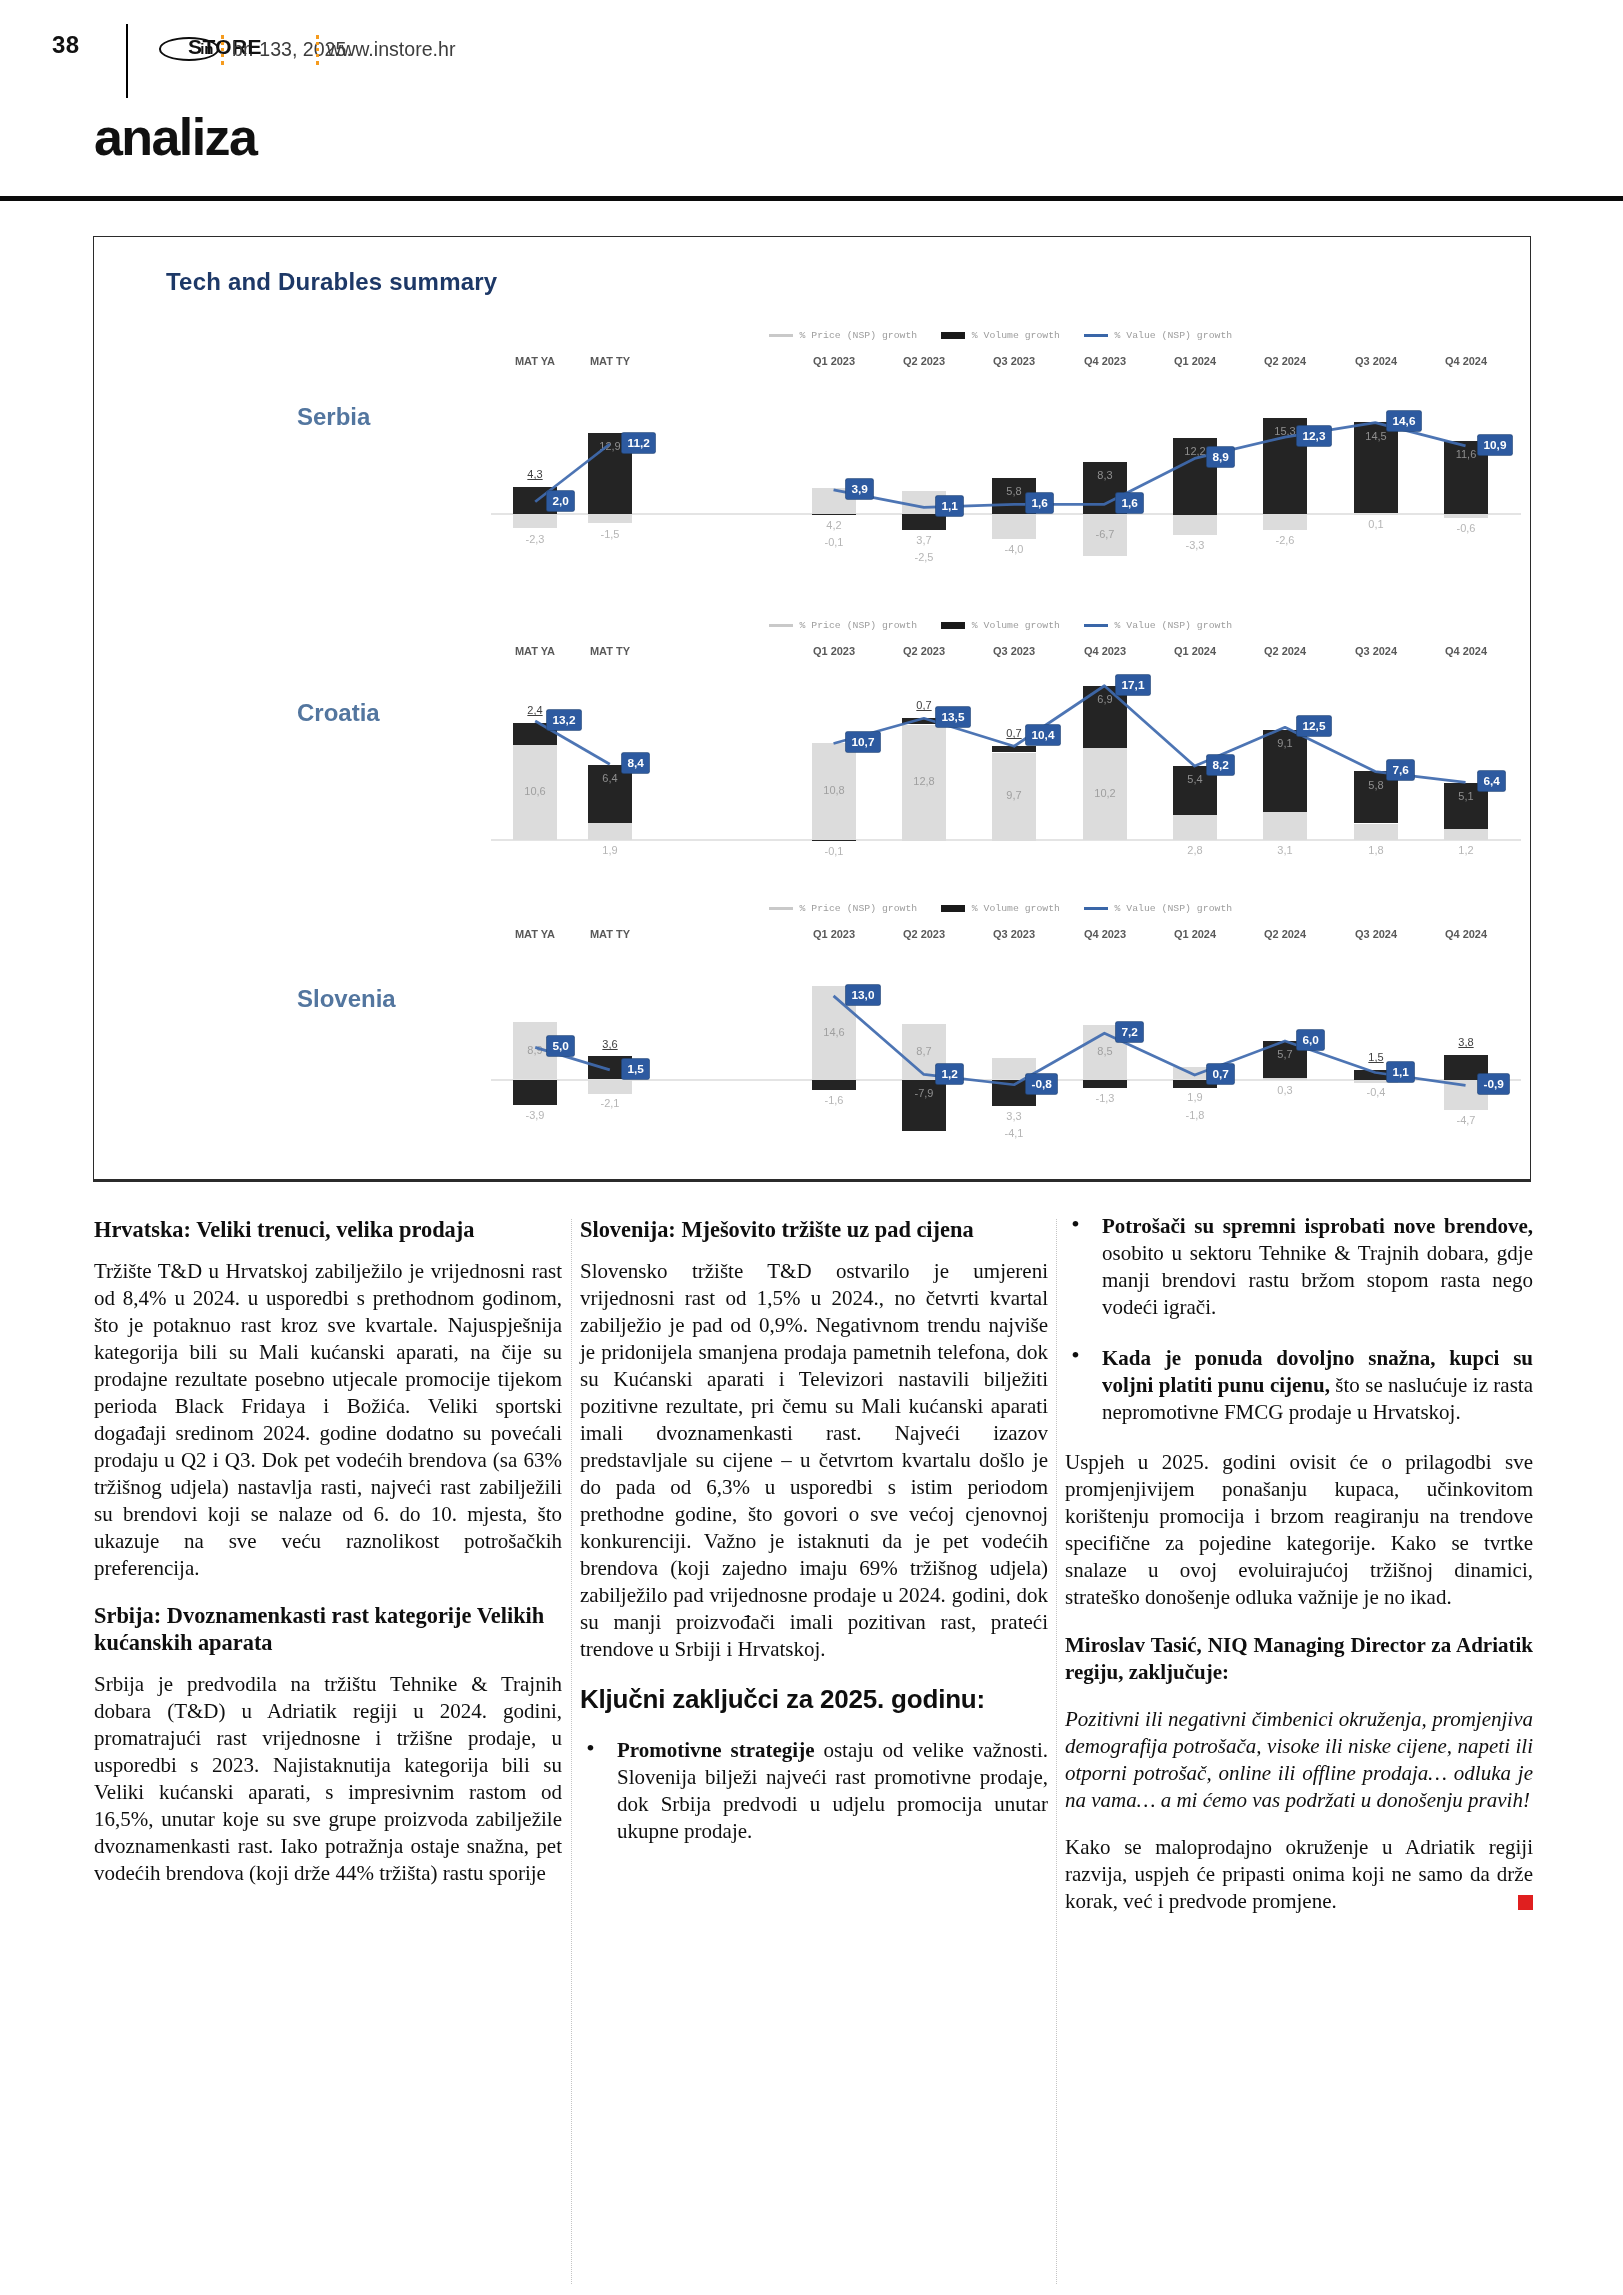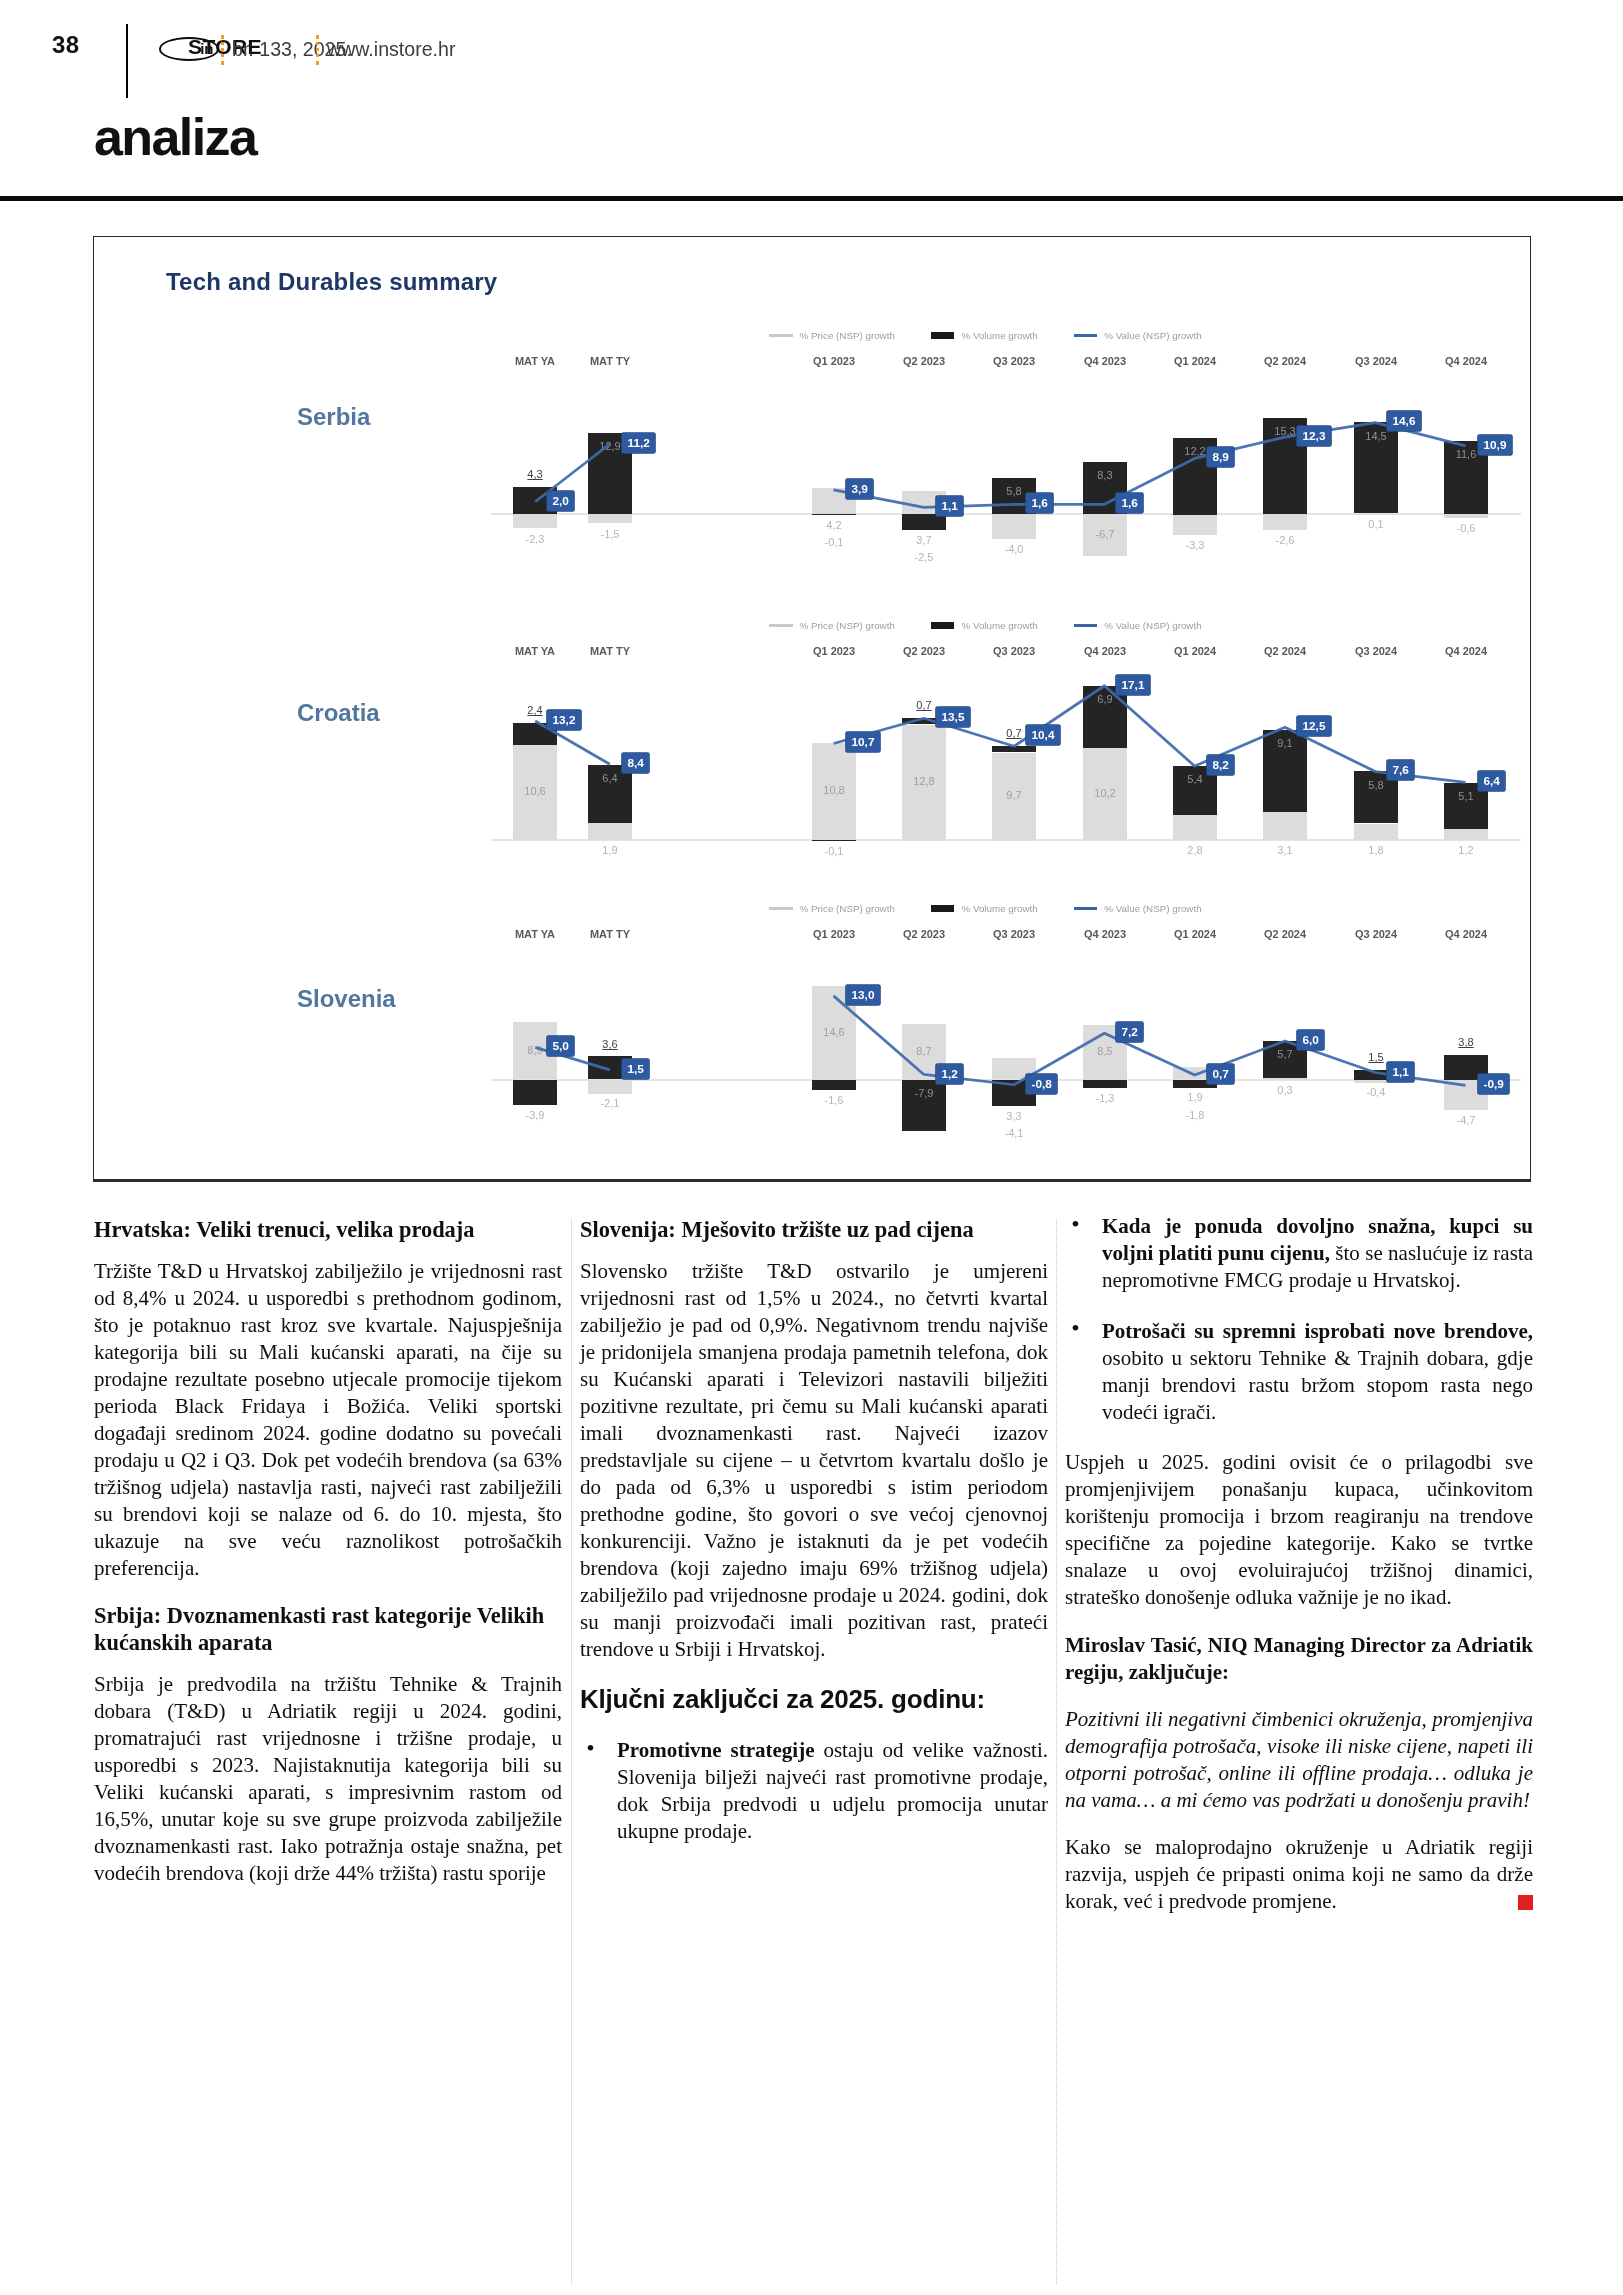--- a/index.html
+++ b/index.html
@@ -16,21 +16,21 @@
   .head-txt{top:38px;font-size:19.6px;color:#3d3d3d;}
 
   .section-title{left:94px;top:107px;font-size:52px;font-weight:bold;letter-spacing:-1.6px;}
   .black-rule{left:0;top:196px;width:1623px;height:4.7px;background:#0b0b0b;}
 
   
   .chart-box{left:93px;top:236px;width:1436px;height:942px;border:1.6px solid #2b2b2b;border-bottom-width:3.9px;background:#fff;}
   #chart-canvas{position:absolute;left:0;top:0;width:1432px;height:937px;}
   .chart-title{position:absolute;left:72px;top:31px;font-size:24px;font-weight:bold;color:#1d3867;letter-spacing:0.2px;}
   .country-label{position:absolute;font-size:24px;font-weight:bold;color:#53769f;}
-  .legend-row{position:absolute;display:flex;gap:36px;align-items:flex-start;}
+  .legend-row{position:absolute;display:flex;gap:24px;align-items:flex-start;font-family:Liberation Mono, monospace;}
   .legend-item{display:flex;align-items:center;gap:7px;font-size:9.8px;color:#9d9d9d;white-space:nowrap;}
   .sw-price{display:inline-block;width:23.6px;height:2.4px;background:#c9c9c9;}
   .sw-volume{display:inline-block;width:23.6px;height:7px;background:#1a1a1a;}
   .sw-value{display:inline-block;width:23.6px;height:2.4px;background:#3a66a8;}
   .col-header{position:absolute;transform:translateX(-50%);font-size:11px;font-weight:bold;color:#595959;white-space:nowrap;}
   .axis{position:absolute;height:1.6px;background:#e4e4e4;}
   .bar{position:absolute;}
   .bar-price{background:#dcdcdc;}
   .bar-volume{background:#242424;}
   .bar-label{position:absolute;transform:translateX(-50%);font-size:11px;white-space:nowrap;}
@@ -332,24 +332,24 @@
   <ul class="keylist">
     <li>
       <span class="lead">Promotivne strategije</span><span> ostaju od velike važnosti. Slovenija bilježi najveći rast promotivne prodaje, dok Srbija predvodi u udjelu promocija unutar ukupne prodaje.</span>
     </li>
   </ul>
 </div>
 
 <div class="textcol" style="left:1065px;">
   <ul class="keylist">
     <li>
-      <span class="lead">Kada je ponuda dovoljno snažna, kupci su voljni platiti punu cijenu,</span><span> što se naslućuje iz rasta nepromotivne FMCG prodaje u Hrvatskoj.</span>
+      <span class="lead">Potrošači su spremni isprobati nove brendove,</span><span> osobito u sektoru Tehnike &amp; Trajnih dobara, gdje manji brendovi rastu bržom stopom rasta nego vodeći igrači.</span>
     </li>
     <li>
-      <span class="lead">Potrošači su spremni isprobati nove brendove,</span><span> osobito u sektoru Tehnike &amp; Trajnih dobara, gdje manji brendovi rastu bržom stopom rasta nego vodeći igrači.</span>
+      <span class="lead">Kada je ponuda dovoljno snažna, kupci su voljni platiti punu cijenu,</span><span> što se naslućuje iz rasta nepromotivne FMCG prodaje u Hrvatskoj.</span>
     </li>
   </ul>
   <p>Uspjeh u 2025. godini ovisit će o prilagodbi sve promjenjivijem ponašanju kupaca, učinkovitom korištenju promocija i brzom reagiranju na trendove specifične za pojedine kategorije. Kako se tvrtke snalaze u ovoj evoluirajućoj tržišnoj dinamici, strateško donošenje odluka važnije je no ikad.</p>
   <p class="lead">Miroslav Tasić, NIQ Managing Director za Adriatik regiju, zaključuje:</p>
   <p class="quote">Pozitivni ili negativni čimbenici okruženja, promjenjiva demografija potrošača, visoke ili niske cijene, napeti ili otporni potrošač, online ili offline prodaja… odluka je na vama… a mi ćemo vas podržati u donošenju pravih!</p>
   <p>
     <span>Kako se maloprodajno okruženje u Adriatik regiji razvija, uspjeh će pripasti onima koji ne samo da drže korak, već i predvode promjene.</span>
     <span class="endmark"></span>
   </p>
 </div>

